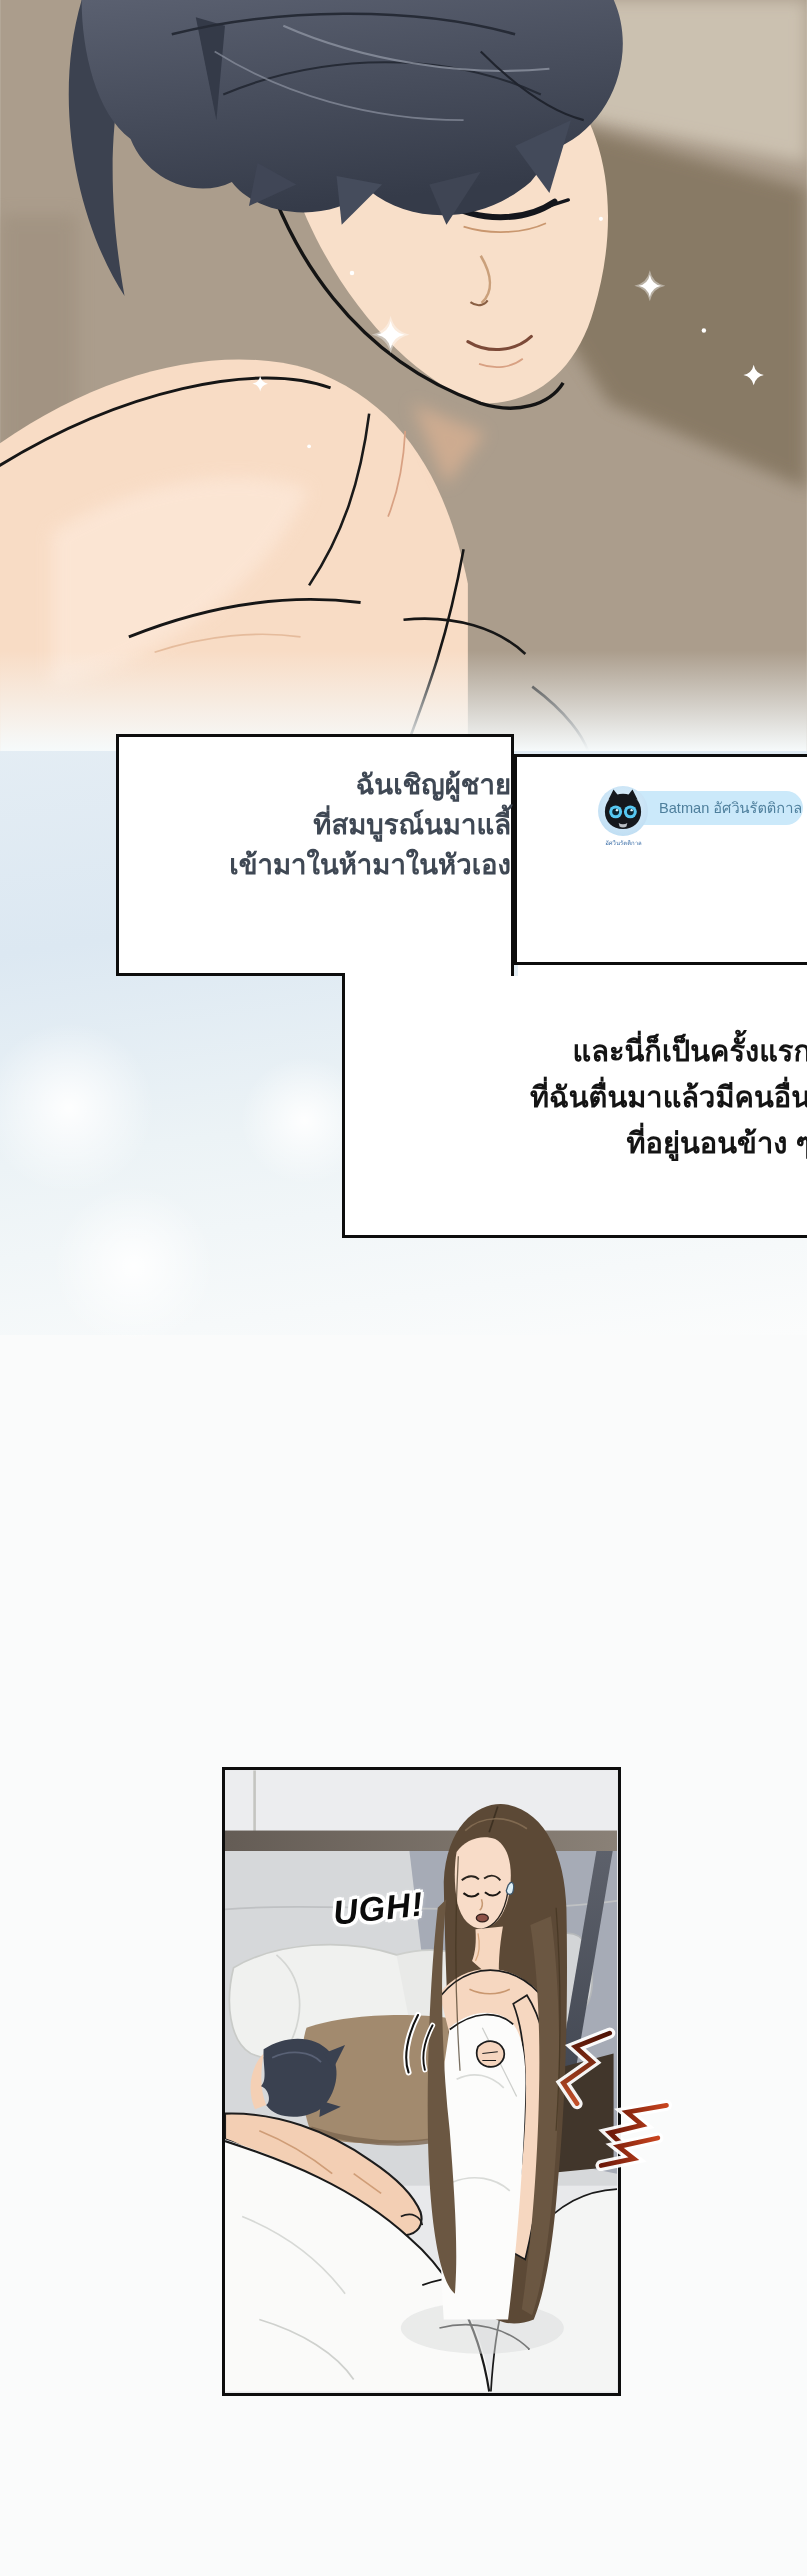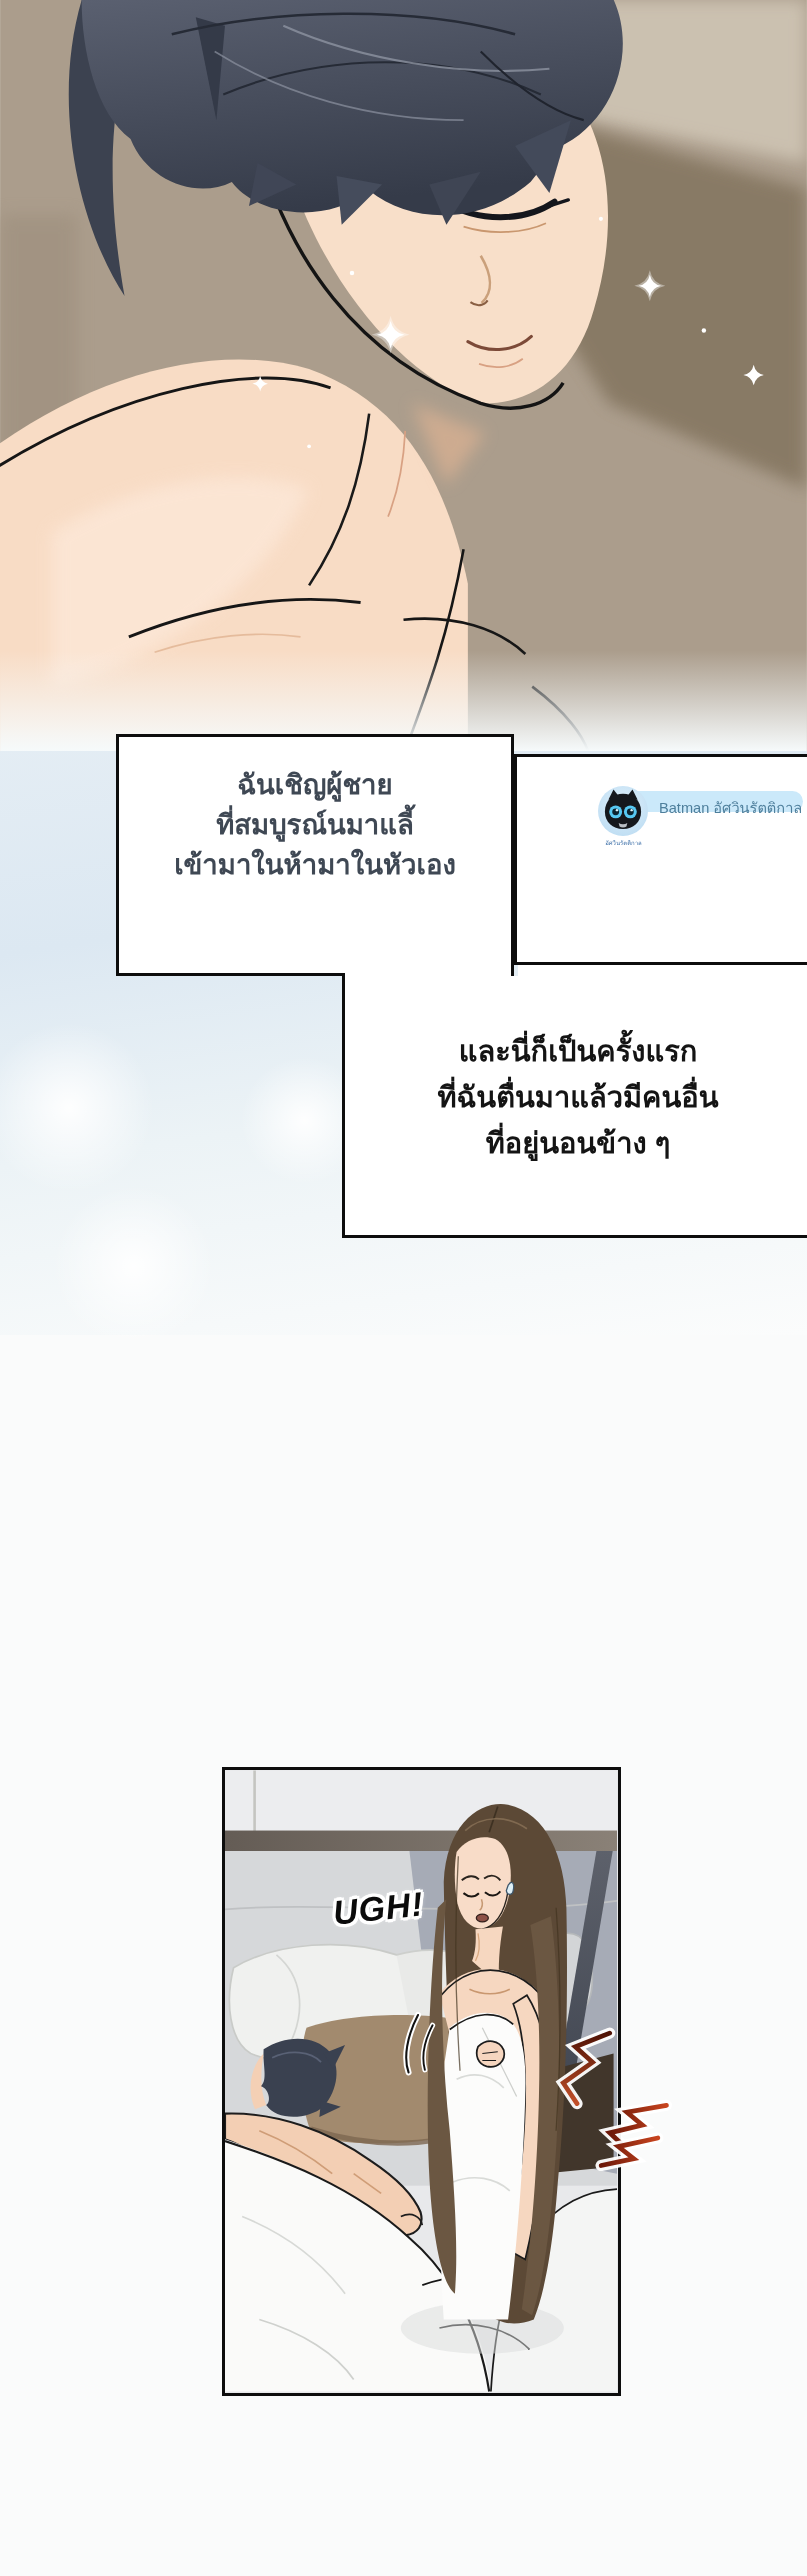--- a/index.html
+++ b/index.html
@@ -12,25 +12,25 @@
   .bokeh{border-radius:50%;background:radial-gradient(circle,rgba(255,255,255,.95) 0%,rgba(255,255,255,0) 70%);}
   
   .box-a{left:116px;top:734px;width:398px;height:242px;background:#fff;
          border:3.4px solid #0d0d0d;border-bottom:none;box-sizing:border-box;z-index:2;}
   .box-a-bottom{left:116px;top:973px;width:229px;height:3.4px;background:#0d0d0d;z-index:2;}
   .box-b{left:514px;top:754px;width:296px;height:211px;background:#fff;
          border:3.4px solid #0d0d0d;border-right:none;box-sizing:border-box;z-index:2;}
   .box-b-patch{left:518px;top:965px;width:289px;height:13.7px;background:#fff;z-index:2;}
   .box-c{left:342px;top:976px;width:469px;height:262px;background:#fff;
          border-left:3.4px solid #0d0d0d;border-bottom:3.4px solid #0d0d0d;box-sizing:border-box;z-index:2;}
-  .narration{width:100%;text-align:center;font-weight:bold;}
+  .narration{width:100%;text-align:right;font-weight:bold;}
   .n1{margin-top:27.5px;font-size:27.5px;line-height:40px;color:#3f4854;}
   .n2{margin-top:52px;font-size:29px;line-height:46px;color:#141414;}
   
-  .pill{left:99px;top:34px;width:187px;height:21px;border-radius:17px;background:#cbe9fa;
+  .pill{left:99px;top:34px;width:187px;height:34px;border-radius:17px;background:#cbe9fa;
         line-height:34px;padding-left:43px;box-sizing:border-box;font-size:14.6px;color:#4e7f9c;}
   .avatar{left:81px;top:29px;width:50px;height:50px;border-radius:50%;
           background:radial-gradient(circle at 50% 40%,#e3f2fc 0%,#bcdcf2 85%);}
   .avatar-cap{left:74px;top:81px;width:65px;text-align:center;font-size:6px;color:#3c6fa8;}
   
   .panel{left:222px;top:1767px;width:399px;height:629px;border:3.4px solid #0d0d0d;
          box-sizing:border-box;background:#e8e9eb;z-index:2;}
   .sfx{left:333px;top:1887px;width:129px;z-index:3;transform:rotate(-6deg);
        font-size:34px;font-style:italic;font-weight:900;color:#0b0b0b;letter-spacing:0.9px;
        text-shadow:-2.6px -2.6px 0 #fff,2.6px -2.6px 0 #fff,-2.6px 2.6px 0 #fff,2.6px 2.6px 0 #fff,

